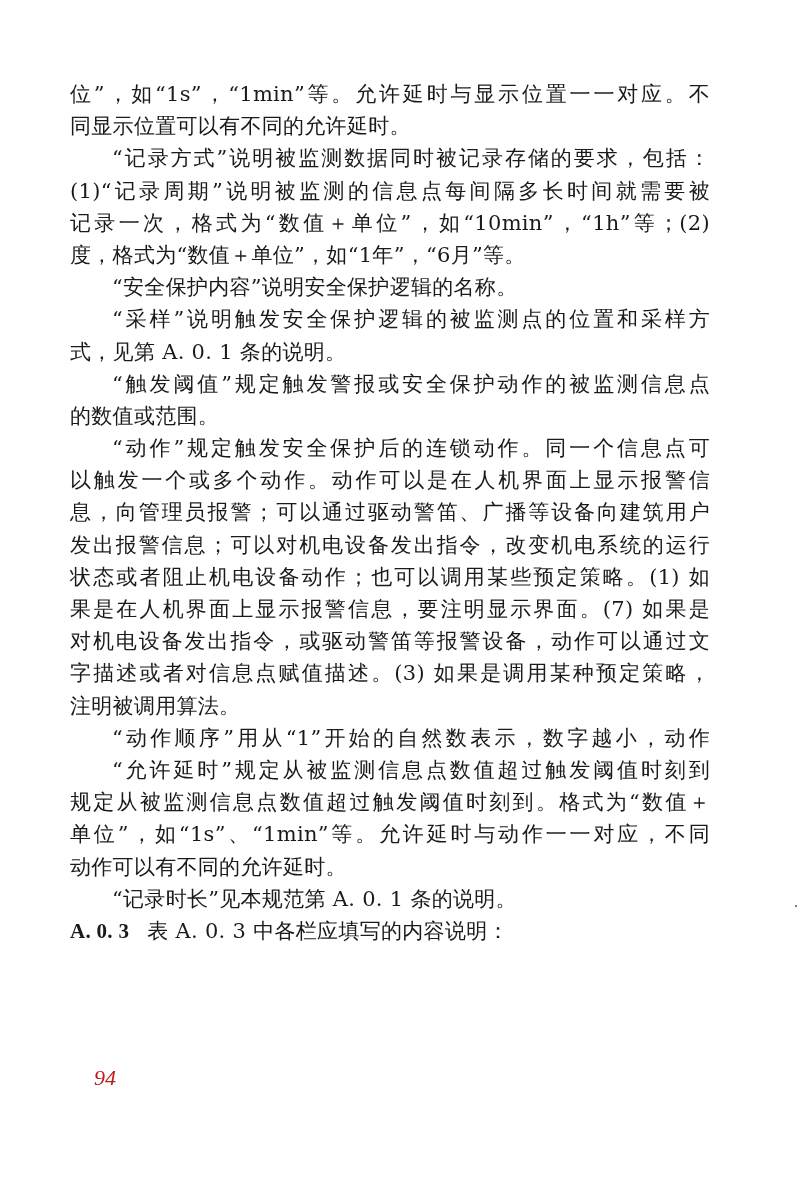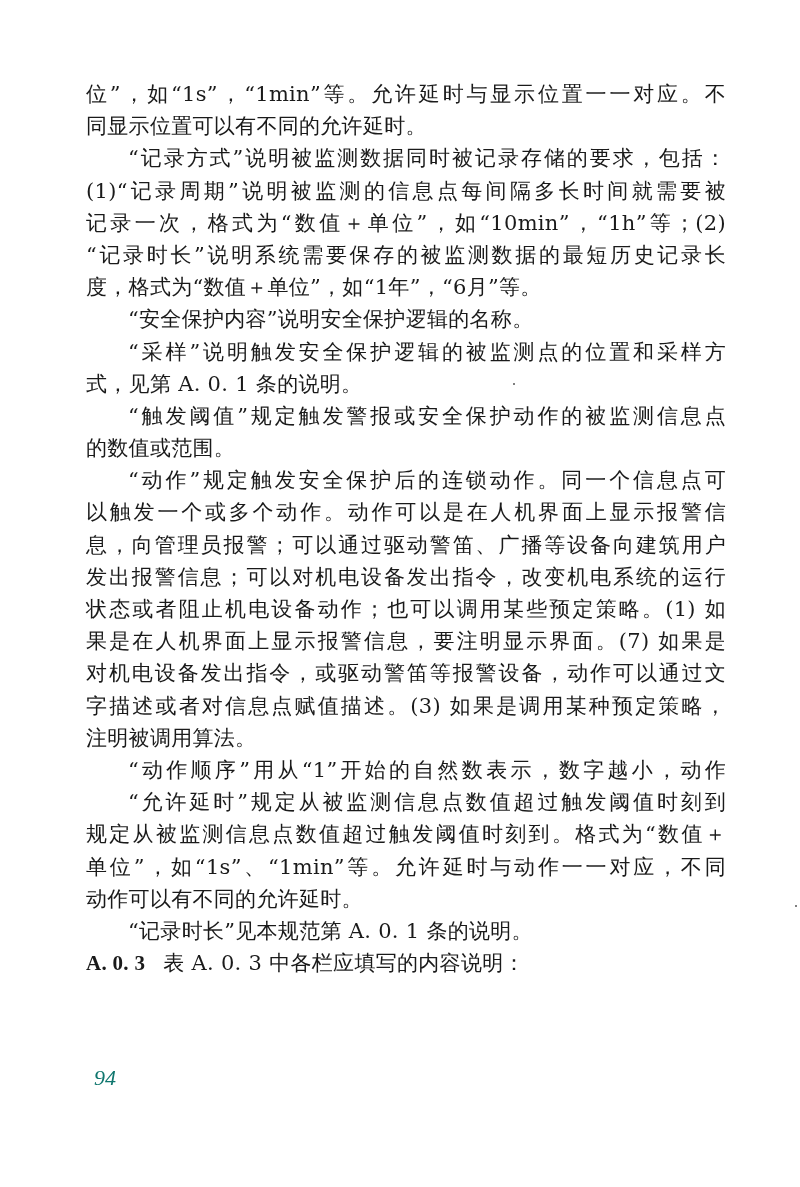--- a/index.html
+++ b/index.html
@@ -2,45 +2,44 @@
 <html><head>
 <meta charset="utf-8">
 <style>
   html, body { margin: 0; padding: 0; }
   body {
     width: 800px; height: 1187px; background: #ffffff; overflow: hidden;
     position: relative;
     font-family: "DejaVu Serif", "Liberation Serif", serif;
     color: #1a1a1a;
   }
-  .page { position: absolute; left: 86px; top: 78px; width: 640px; }
+  .page { position: absolute; left: 70px; top: 78px; width: 640px; }
   .line {
     height: 32.2px; line-height: 32.2px; font-size: 21px;
     white-space: nowrap; letter-spacing: 0.3px;
     text-align: justify; text-align-last: justify;
   }
   .line.last { text-align-last: left; }
   .line.indent { padding-left: 42px; }
   .clause-num { font-weight: bold; font-family: "Liberation Serif", serif; margin-right: 18px; }
   .page-num {
     position: absolute; left: 94px; top: 1065px;
-    font-family: "Liberation Serif", serif; font-style: italic; font-size: 22px; color: #0f766e;
+    font-family: "Liberation Serif", serif; font-style: italic; font-size: 22px; color: #b91c1c;
   }
   .speck { position: absolute; width: 2px; height: 2px; background: #555; border-radius: 1px; }
 </style>
 </head>
 <body>
 
 <div class="page" id="page">
     <div class="line"><span>位”，如“1s”，“1min”等。允许延时与显示位置一一对应。不</span></div>
     <div class="line last"><span>同显示位置可以有不同的允许延时。</span></div>
     <div class="line indent"><span>“记录方式”说明被监测数据同时被记录存储的要求，包括：</span></div>
     <div class="line"><span>(1)“记录周期”说明被监测的信息点每间隔多长时间就需要被</span></div>
     <div class="line"><span>记录一次，格式为“数值＋单位”，如“10min”，“1h”等；(2)</span></div>
-    <div class="line"><span>“记录时长”说明系统需要保存的被监测数据的最短历史记录长</span></div>
     <div class="line last"><span>度，格式为“数值＋单位”，如“1年”，“6月”等。</span></div>
     <div class="line indent last"><span>“安全保护内容”说明安全保护逻辑的名称。</span></div>
     <div class="line indent"><span>“采样”说明触发安全保护逻辑的被监测点的位置和采样方</span></div>
     <div class="line last"><span>式，见第 A. 0. 1 条的说明。</span></div>
     <div class="line indent"><span>“触发阈值”规定触发警报或安全保护动作的被监测信息点</span></div>
     <div class="line last"><span>的数值或范围。</span></div>
     <div class="line indent"><span>“动作”规定触发安全保护后的连锁动作。同一个信息点可</span></div>
     <div class="line"><span>以触发一个或多个动作。动作可以是在人机界面上显示报警信</span></div>
     <div class="line"><span>息，向管理员报警；可以通过驱动警笛、广播等设备向建筑用户</span></div>
     <div class="line"><span>发出报警信息；可以对机电设备发出指令，改变机电系统的运行</span></div>

